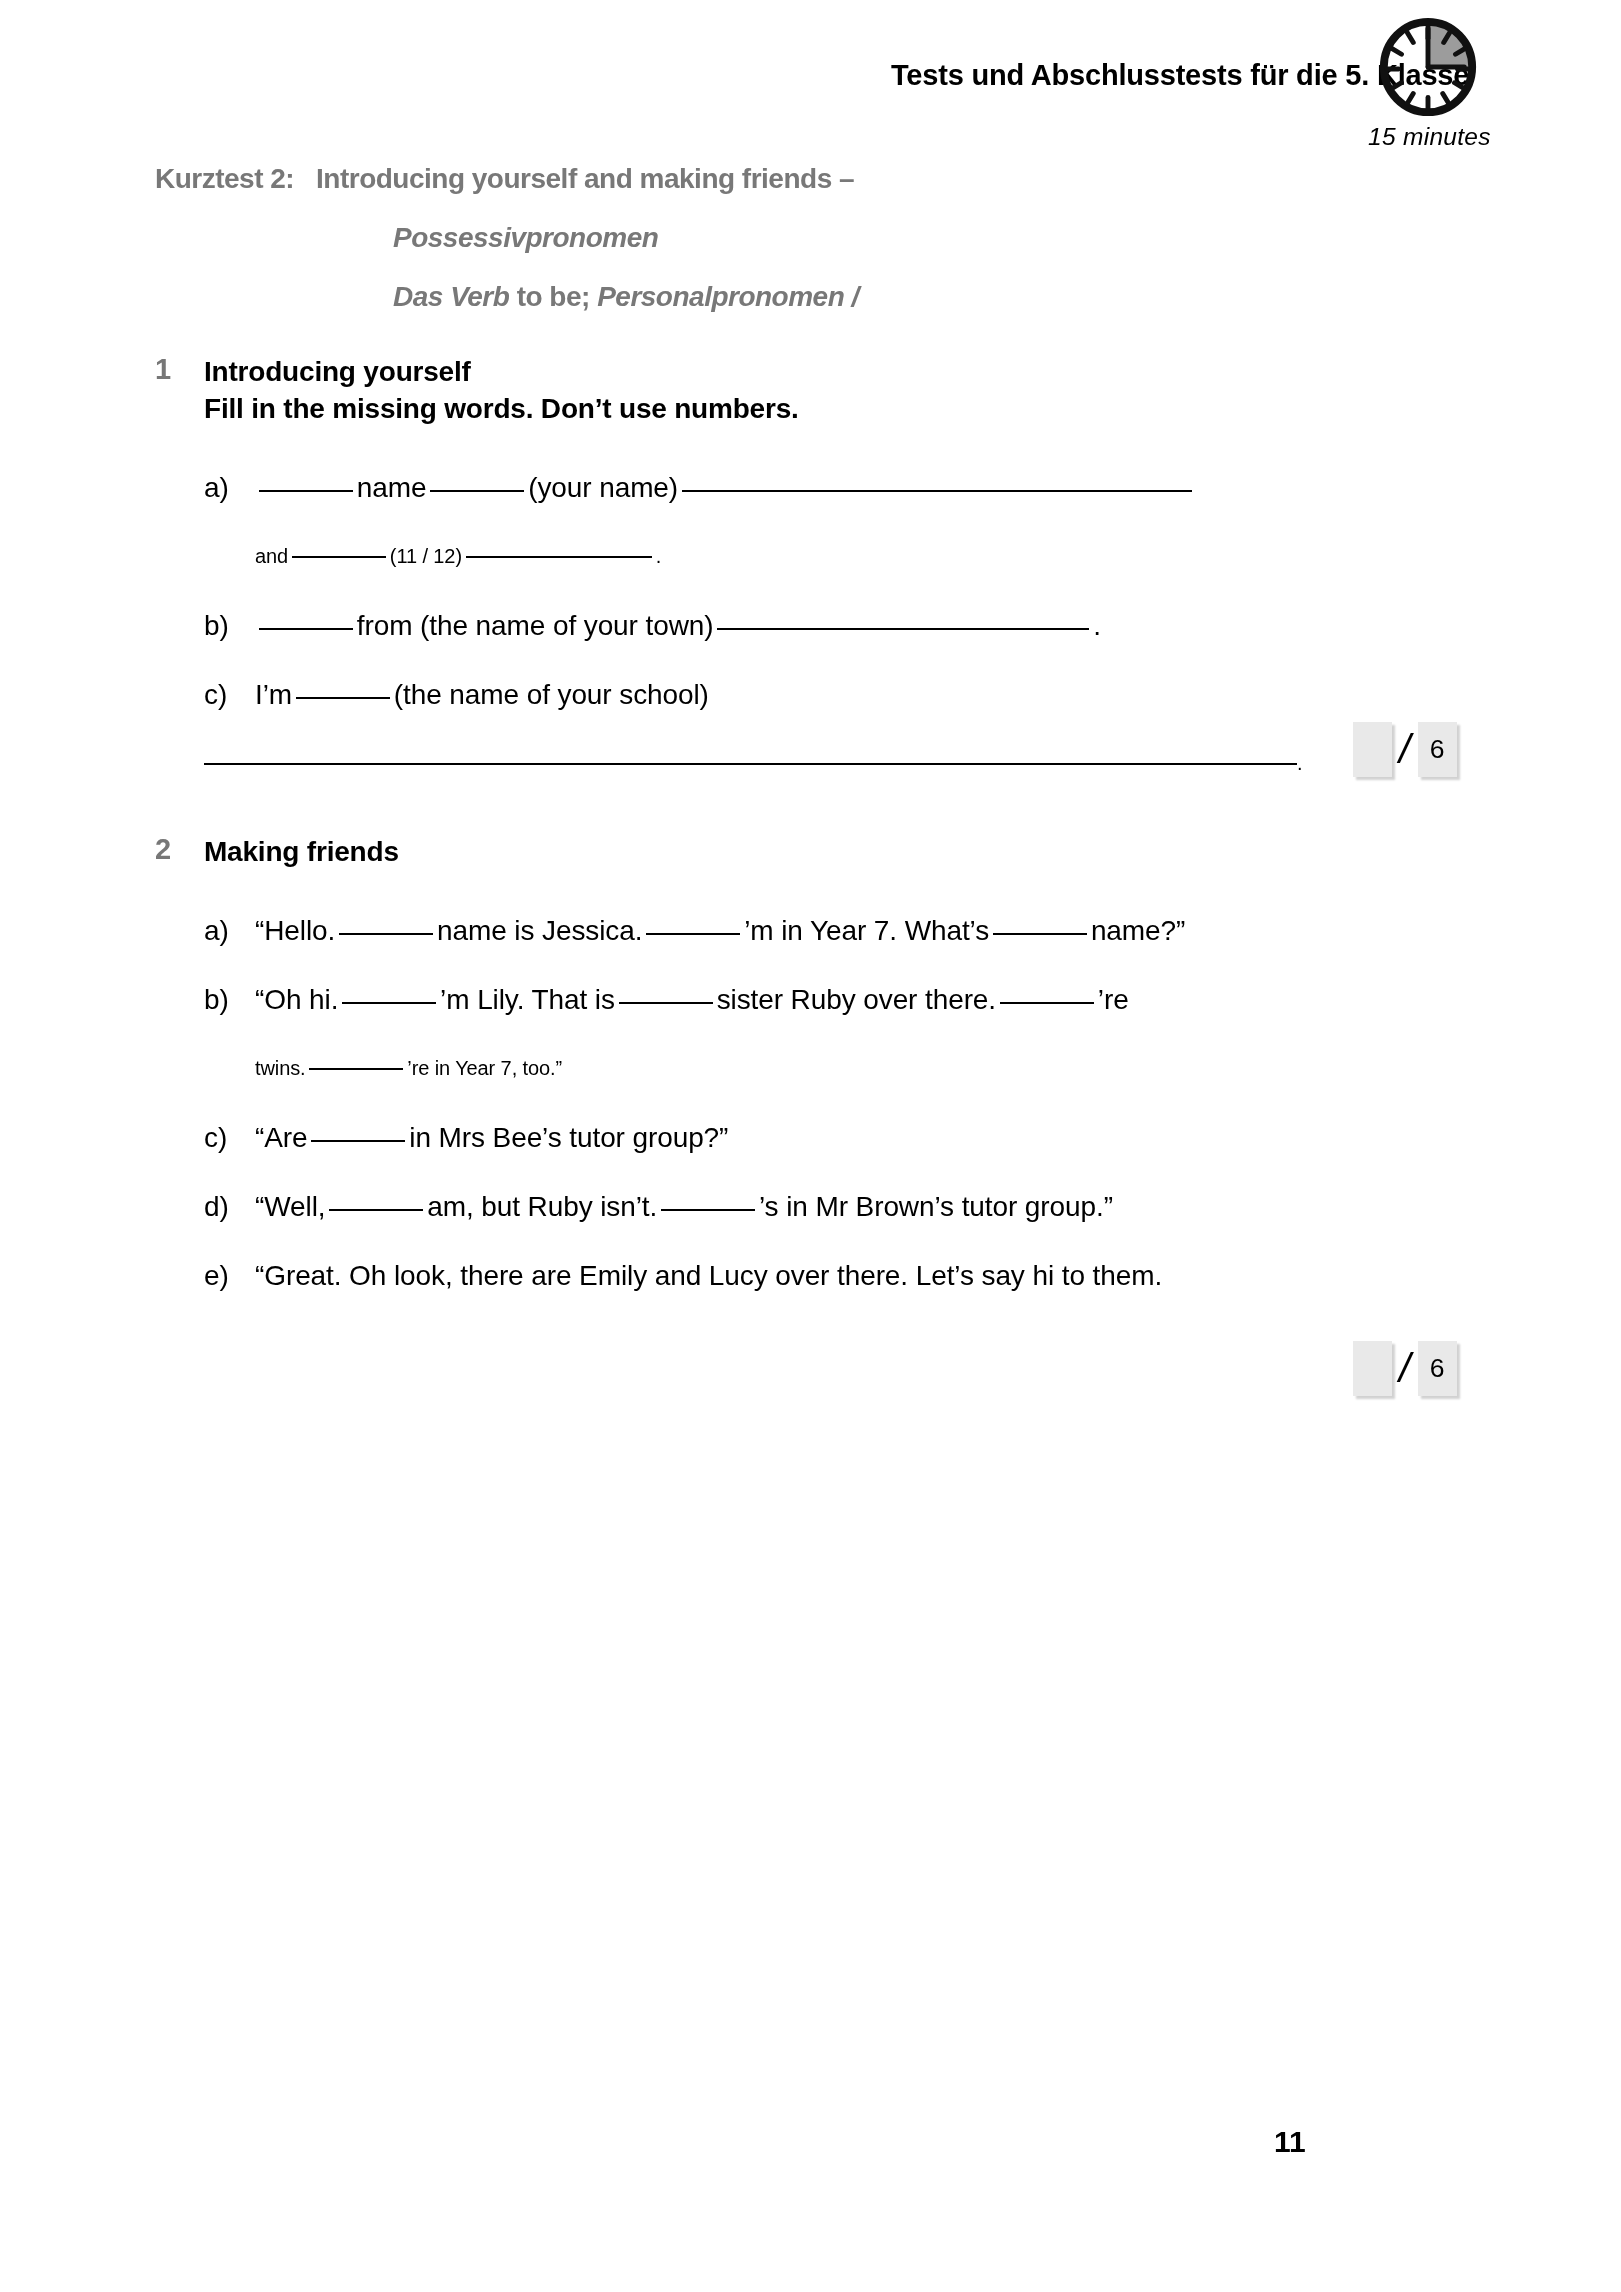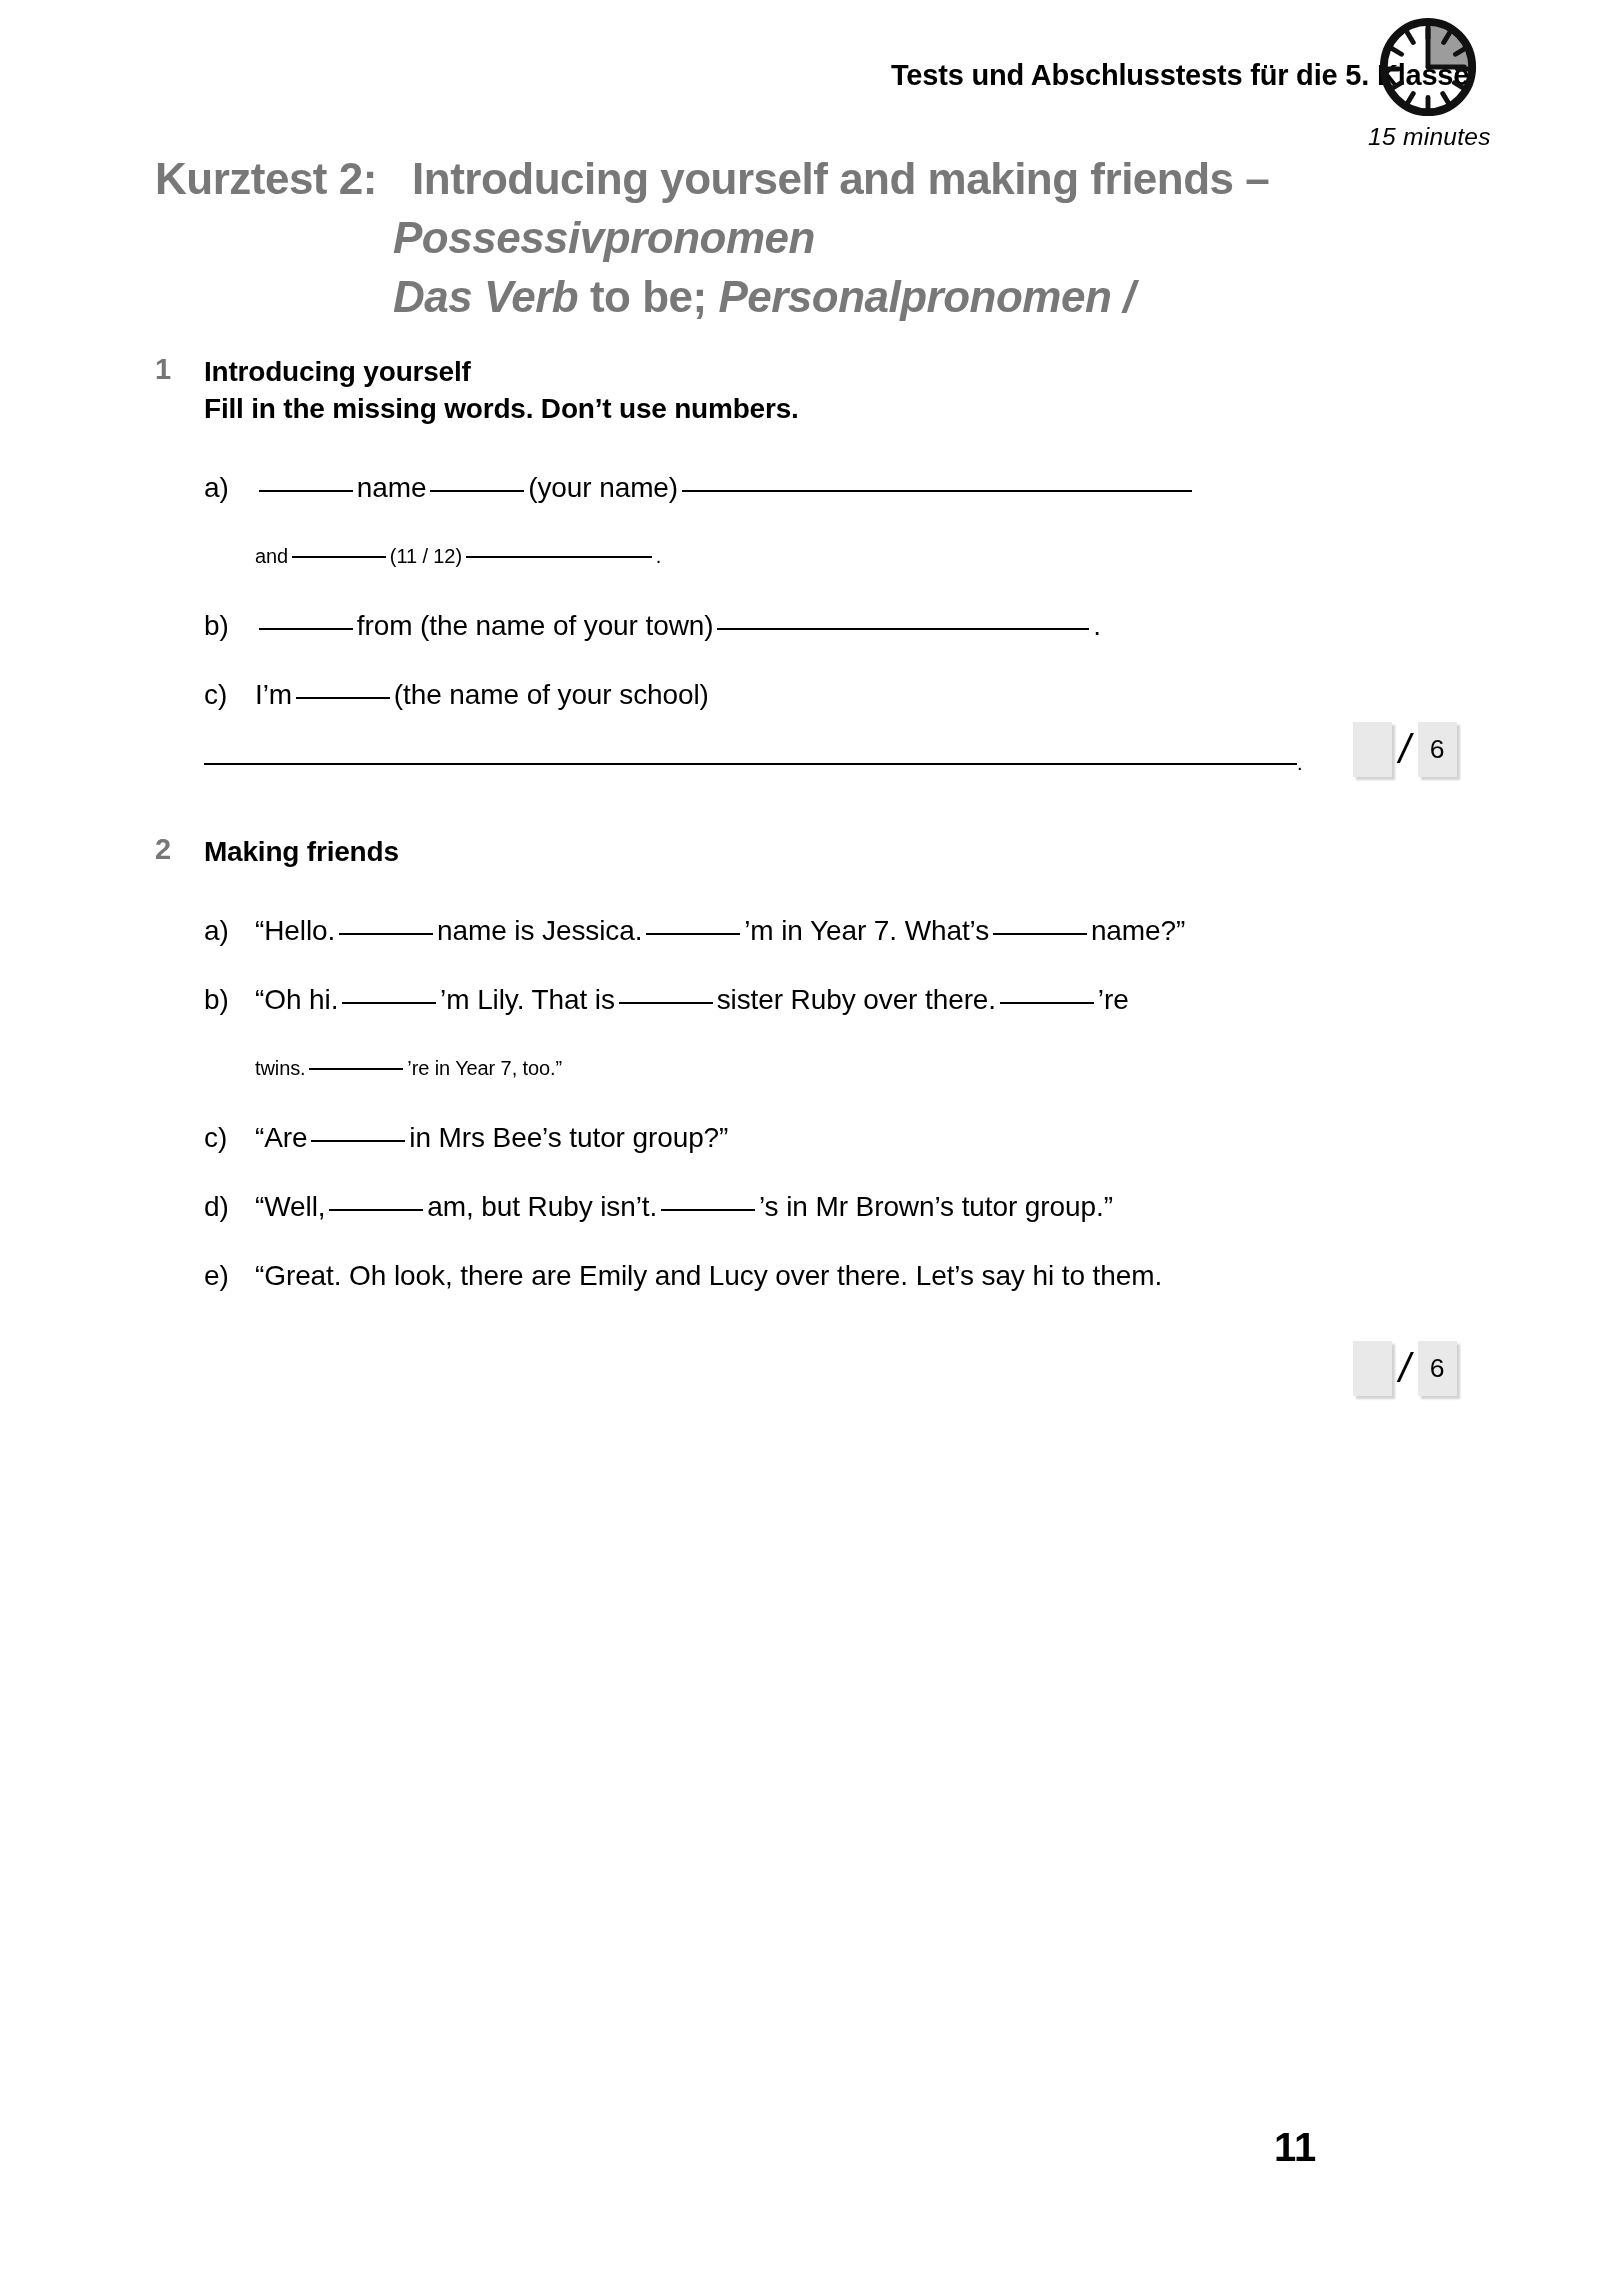--- a/index.html
+++ b/index.html
@@ -53,21 +53,21 @@
   }
 
   
   .title-block {
     position: absolute;
     left: 155px;
     top: 149px;
     width: 1157px;
     color: #787878;
     font-weight: 700;
-    font-size: 44px;
+    font-size: 28px;
     line-height: 59px;
     letter-spacing: -0.5px;
   }
   .title-line { white-space: nowrap; }
   .title-line.indent { padding-left: 238px; }
   .ital { font-style: italic; }
   .noital { font-style: normal; }
 
   
   .ex {
@@ -166,21 +166,21 @@
     font-style: italic;
     color: #000;
     line-height: 1;
   }
 
   
   .page-num {
     position: absolute;
     left: 1274px;
     top: 2125px;
-    font-size: 40px;
+    font-size: 30px;
     font-weight: 700;
     color: #000;
   }
 </style>
 </head>
 <body>
 
 <div class="page">
 
   <div class="header-rule">Tests und Abschlusstests für die 5. Klasse</div>

